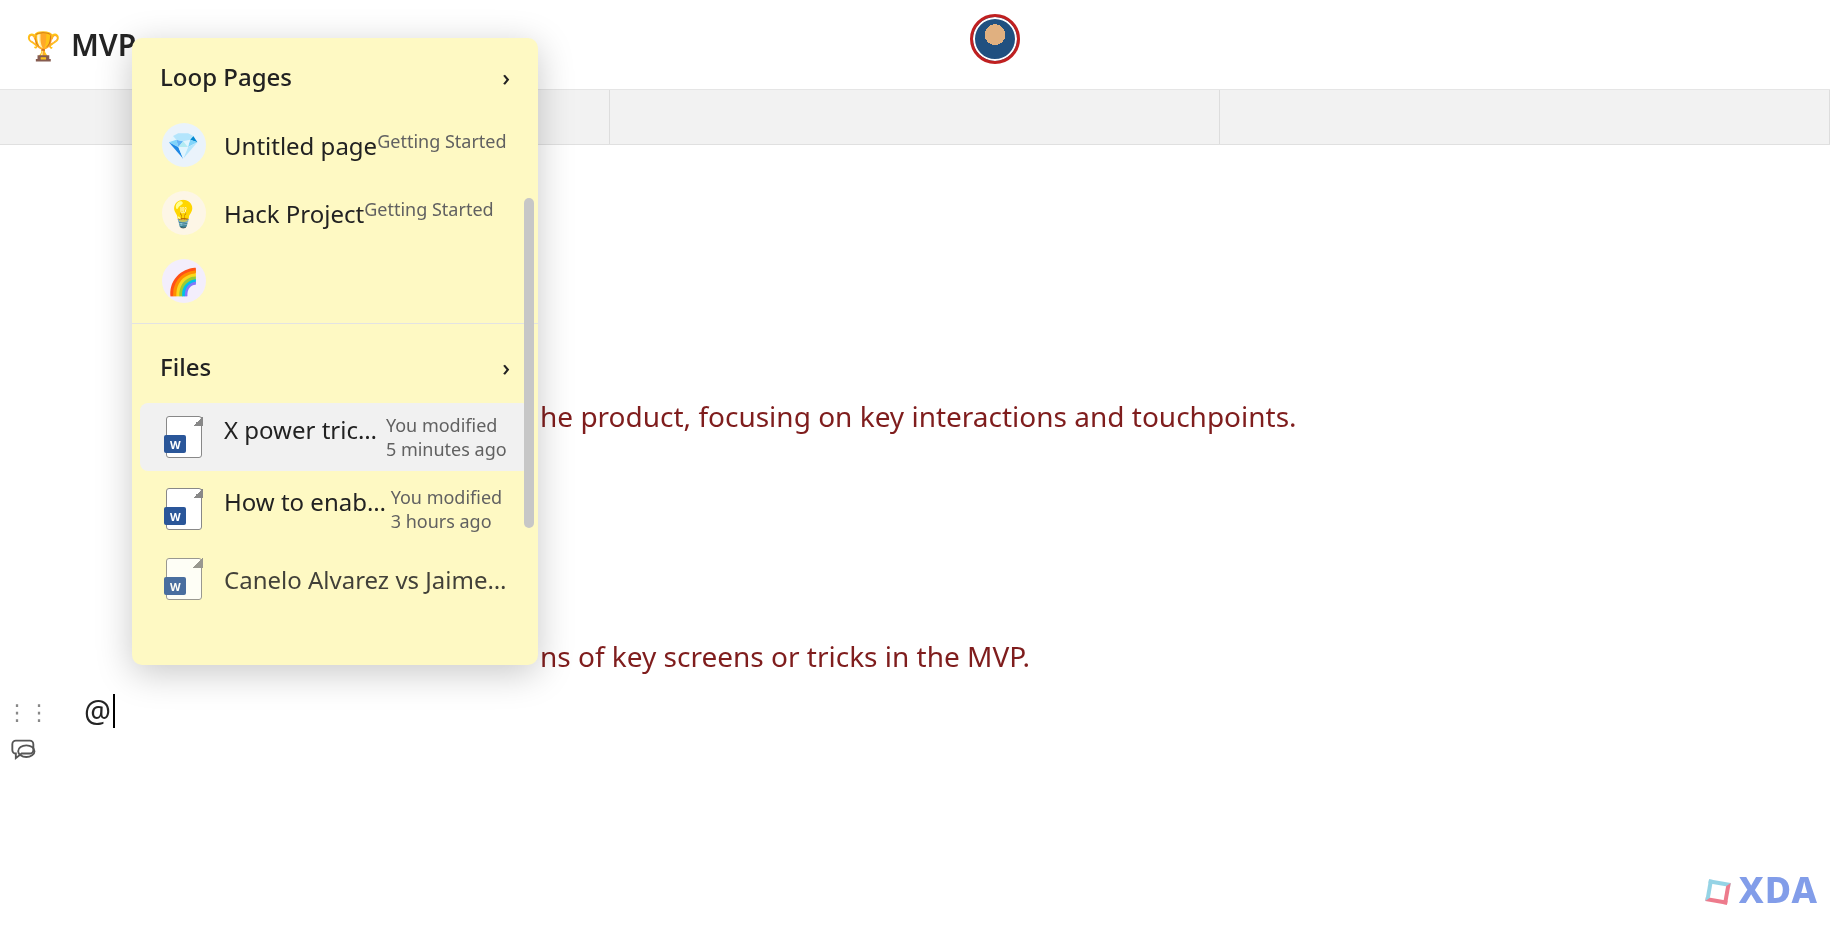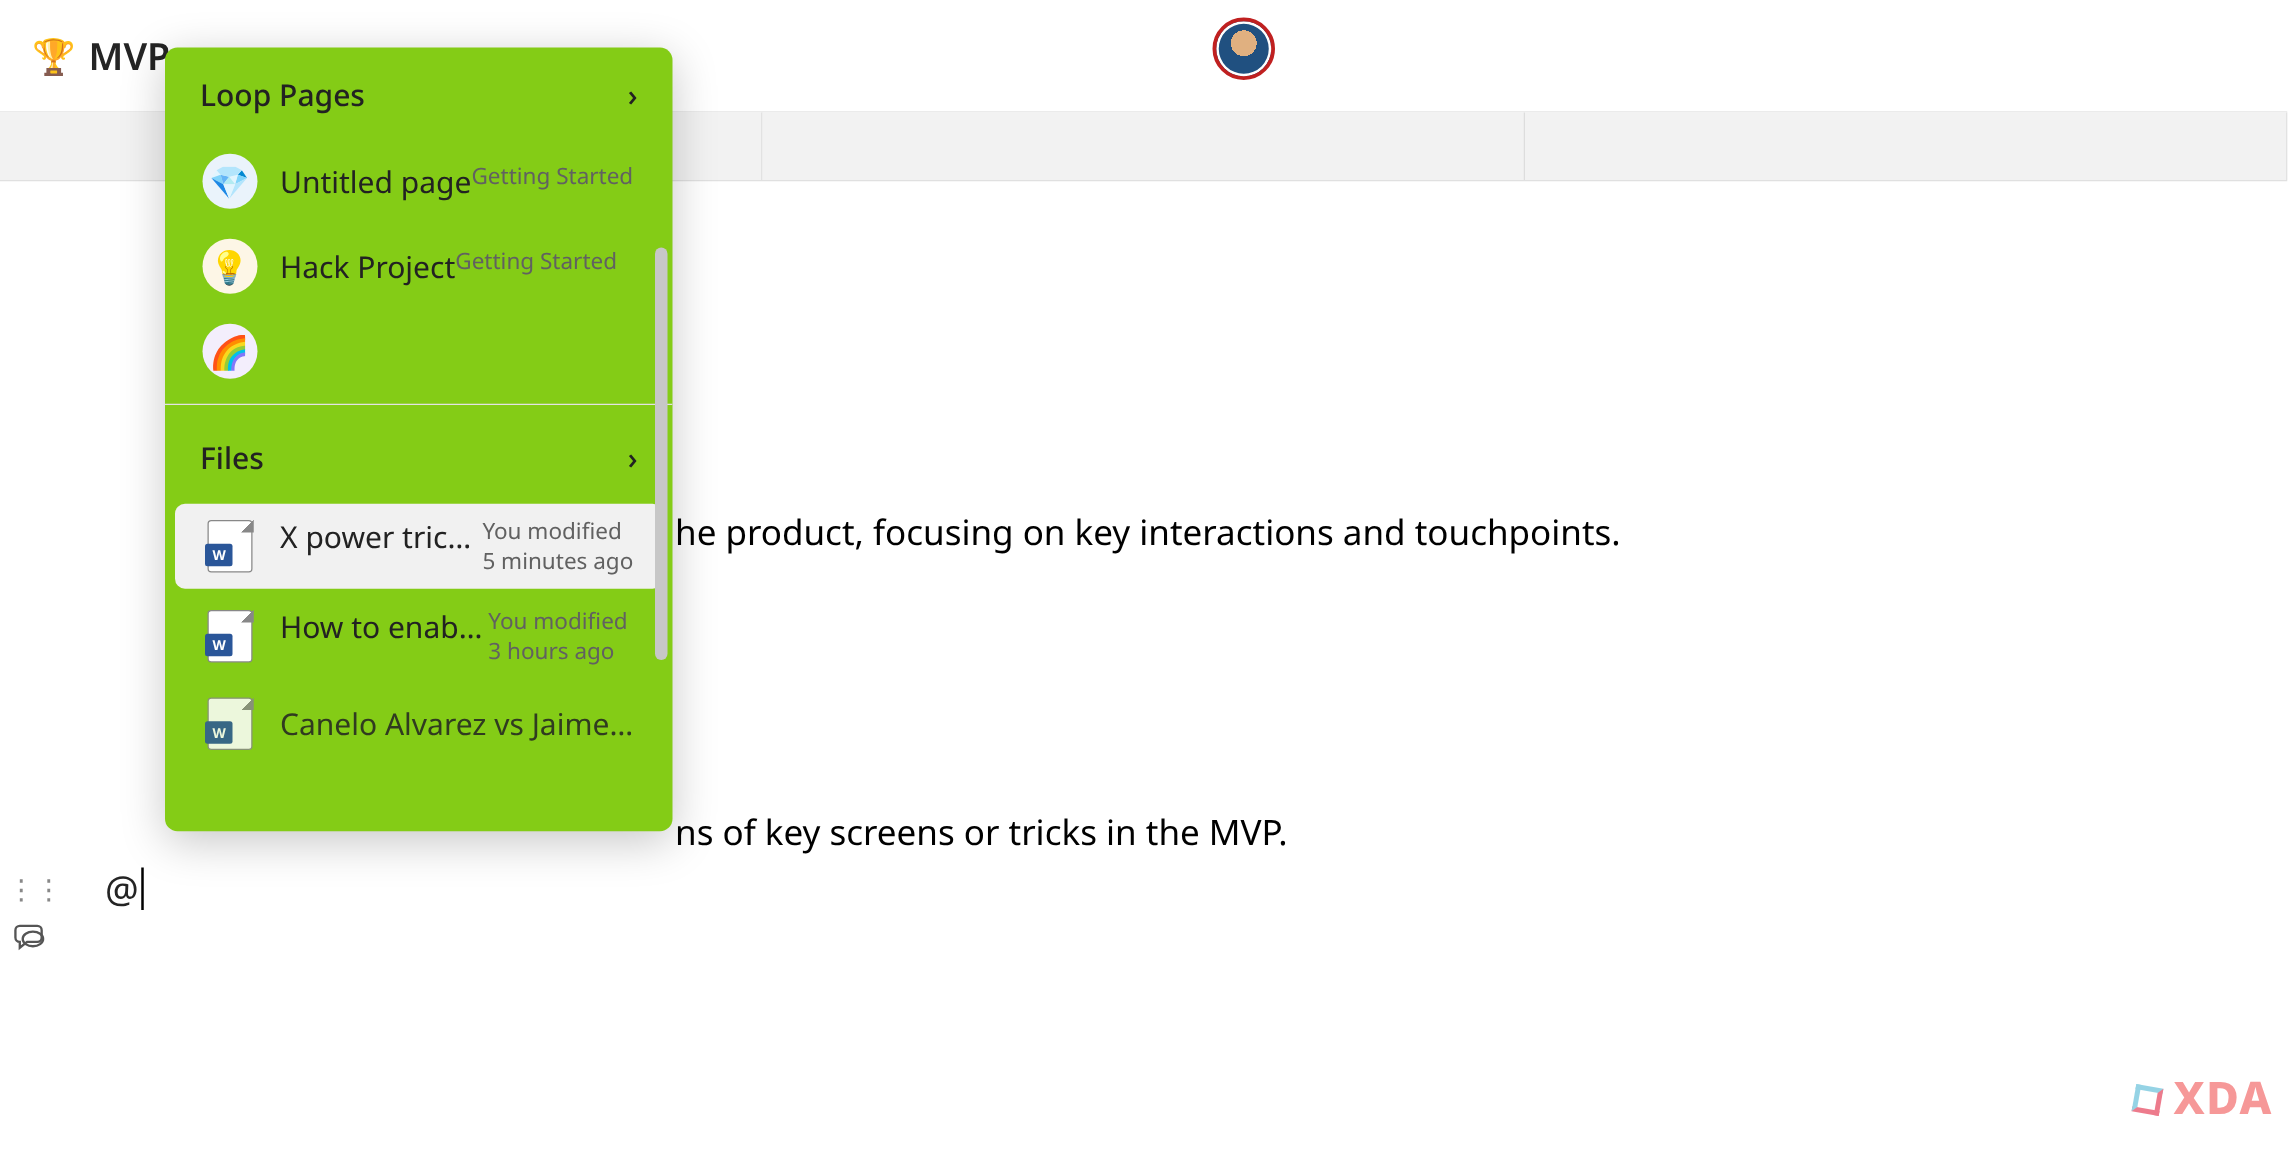--- a/index.html
+++ b/index.html
@@ -9,51 +9,51 @@
     .title-wrap { display:flex; align-items:center; gap:10px; }
     .title-emoji { font-size:28px; }
     .page-title { font-size:30px; font-weight:600; }
     .title-chevron { font-size:14px; color:#555; margin-left:4px; }
     .avatar { position:absolute; left:970px; top:14px; width:50px; height:50px; border-radius:50%; border:3px solid #c02020; background:radial-gradient(circle at 50% 40%, #e0b080 0 30%, #205080 30% 100%); box-shadow:0 0 0 2px #fff inset; }
 
     .canvas { position:absolute; top:90px; left:0; right:0; bottom:0; padding:0 130px; }
     .tabs-row { height:55px; display:flex; border-bottom:1px solid #e0e0e0; margin-left:-130px; margin-right:-130px; }
     .tab { flex:1; display:flex; align-items:center; justify-content:center; font-size:20px; color:#333; background:#f2f2f2; border-right:1px solid #ddd; }
 
-    .body-text { position:absolute; font-size:28px; line-height:1.5; color:#000000;margin-top:10px; }
+    .body-text { position:absolute; font-size:28px; line-height:1.5; color:#7f1d1d; }
     .t1 { top:305px; left:540px; }
     .t2 { top:545px; left:540px; }
 
     .mention-line { position:absolute; top:600px; left:0px; display:flex; align-items:center; gap:34px; padding-left:6px; font-size:30px; }
     .drag-handle { color:#888; font-size:22px; cursor:grab; }
     .at-sym { position:relative; }
     .at-sym::after { content:""; position:absolute; right:-4px; top:4px; width:2px; height:34px; background:#000; animation:blink 1.1s step-start infinite; }
     @keyframes blink { 50% { opacity:0; } }
 
     .comment-icon { position:absolute; top:646px; left:10px; color:#555; }
 
     
-    .popover { position:absolute; top:38px; left:132px; width:406px; height:627px; background:#84cc16; border-radius:10px; box-shadow:0 8px 36px rgba(0,0,0,.22); overflow:hidden; z-index:50; }
+    .popover { position:absolute; top:38px; left:132px; width:406px; height:627px; background:#fef9c3; border-radius:10px; box-shadow:0 8px 36px rgba(0,0,0,.22); overflow:hidden; z-index:50; }
     .section-header { display:flex; align-items:center; justify-content:space-between; padding:22px 28px 16px 28px; }
     .section-header span { font-size:24px; font-weight:500; color:#222; }
     .chev { color:#666; font-size:18px; }
     .item { display:flex; align-items:center; gap:18px; padding:10px 22px; margin:4px 8px; border-radius:8px; cursor:pointer; }
     .item.hover { background:#f1f1f1; }
     .item-icon { width:44px; height:44px; border-radius:50%; display:flex; align-items:center; justify-content:center; font-size:26px; flex-shrink:0; }
     .item-text { display:flex; flex-direction:row; overflow:hidden; }
     .item-title { font-size:24px; font-weight:400; color:#222; white-space:nowrap; overflow:hidden; text-overflow:ellipsis; max-width:290px; }
     .item-sub { font-size:18px; color:#616161; }
     .divider { height:1px; background:#e3e3e3; margin:10px 0 4px 0; }
     .file-icon { width:44px; height:44px; display:flex; align-items:center; justify-content:center; flex-shrink:0; position:relative; }
     .file-page { width:36px; height:42px; background:#fff; border:1.5px solid #888; border-radius:3px; position:relative; }
     .file-page::before { content:""; position:absolute; top:-1.5px; right:-1.5px; width:10px; height:10px; background:linear-gradient(135deg,transparent 50%,#888 50%); }
     .file-badge { position:absolute; bottom:6px; left:2px; width:22px; height:18px; background:#2a5699; color:#fff; font-size:11px; font-weight:700; display:flex; align-items:center; justify-content:center; border-radius:2px; letter-spacing:-0.5px; }
     .pop-scroll { position:absolute; right:4px; top:160px; width:10px; height:330px; background:#c7c7c7; border-radius:5px; }
 
-    .watermark { position:absolute; right:12px; bottom:26px; display:flex; align-items:center; gap:6px; opacity:.55; font-weight:800; font-size:36px; letter-spacing:1px; color:#ef4444; }
+    .watermark { position:absolute; right:12px; bottom:14px; display:flex; align-items:center; gap:6px; opacity:.55; font-weight:800; font-size:36px; letter-spacing:1px; color:#1d4ed8; }
     .wm-sq { width:22px; height:22px; border:4px solid #e01030; border-top-color:#40b0d0; border-left-color:#40b0d0; transform:rotate(10deg); position:relative; top:2px; margin-right:4px; }
   </style>
 </head>
 <body>
 
 <div class="topbar">
   <div class="title-wrap">
     <span class="title-emoji">🏆</span>
     <span class="page-title">MVP</span>
     <span class="title-chevron">⌄</span>

